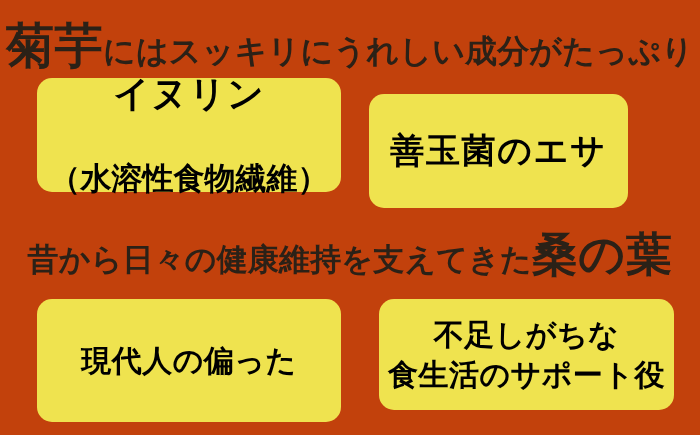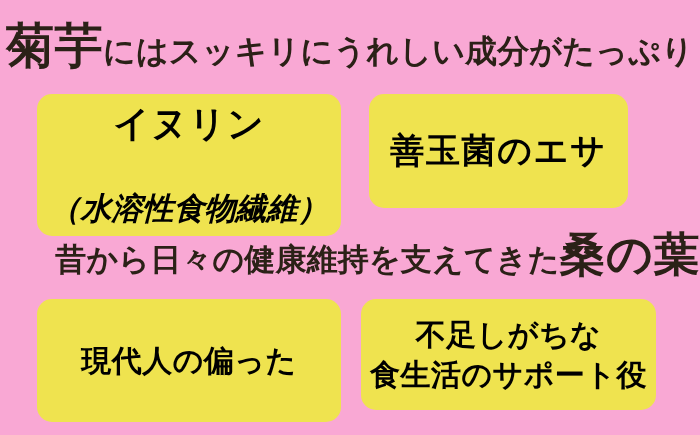--- a/index.html
+++ b/index.html
@@ -14,21 +14,21 @@
     overflow: hidden;
     background: #fdfaf0;
     font-family: "Liberation Sans", "DejaVu Sans", sans-serif;
     -webkit-font-smoothing: antialiased;
   }
 
   .page {
     position: relative;
     width: 700px;
     height: 435px;
-    background: #f9a8d4;
+    background: #c2410c;
     box-sizing: border-box;
   }
 
   
   .heading {
     position: absolute;
     left: 0;
     width: 700px;
     text-align: center;
     color: #2b2117;
@@ -57,21 +57,20 @@
   }
 
   #heading-1 .inner {
     display: inline-block;
     line-height: 56px;
   }
 
   #heading-2 {
     top: 228px;
     height: 54px;
-    text-align: right;
   }
 
   #heading-2 .inner {
     display: inline-block;
     line-height: 54px;
   }
 
   #heading-2 .big {
     font-size: 46px;
   }
@@ -100,37 +99,36 @@
   .card .line {
     display: block;
     white-space: nowrap;
     line-height: 1.28;
     letter-spacing: 0.02em;
   }
 
   
   #card-inulin {
     left: 37px;
-    top: 94px;
+    top: 78px;
     width: 304px;
-    height: 142px;
+    height: 114px;
     gap: 44px;
   }
 
   #card-inulin .line-main {
     font-size: 36px;
     letter-spacing: 0.03em;
     line-height: 1.22;
   }
 
   #card-inulin .line-sub {
     font-size: 31px;
     letter-spacing: 0.0em;
     line-height: 1.26;
-    font-style: italic;
   }
 
   #card-good-bacteria {
     left: 369px;
     top: 94px;
     width: 259px;
     height: 114px;
   }
 
   #card-good-bacteria .line-main {
@@ -140,21 +138,21 @@
 
   
   #card-modern-diet {
     left: 37px;
     top: 299px;
     width: 304px;
     height: 123px;
   }
 
   #card-nutrients {
-    left: 361px;
+    left: 379px;
     top: 299px;
     width: 295px;
     height: 111px;
   }
 
   #card-modern-diet .line,
   #card-nutrients .line {
     font-size: 30px;
     letter-spacing: 0.015em;
     line-height: 1.33;

